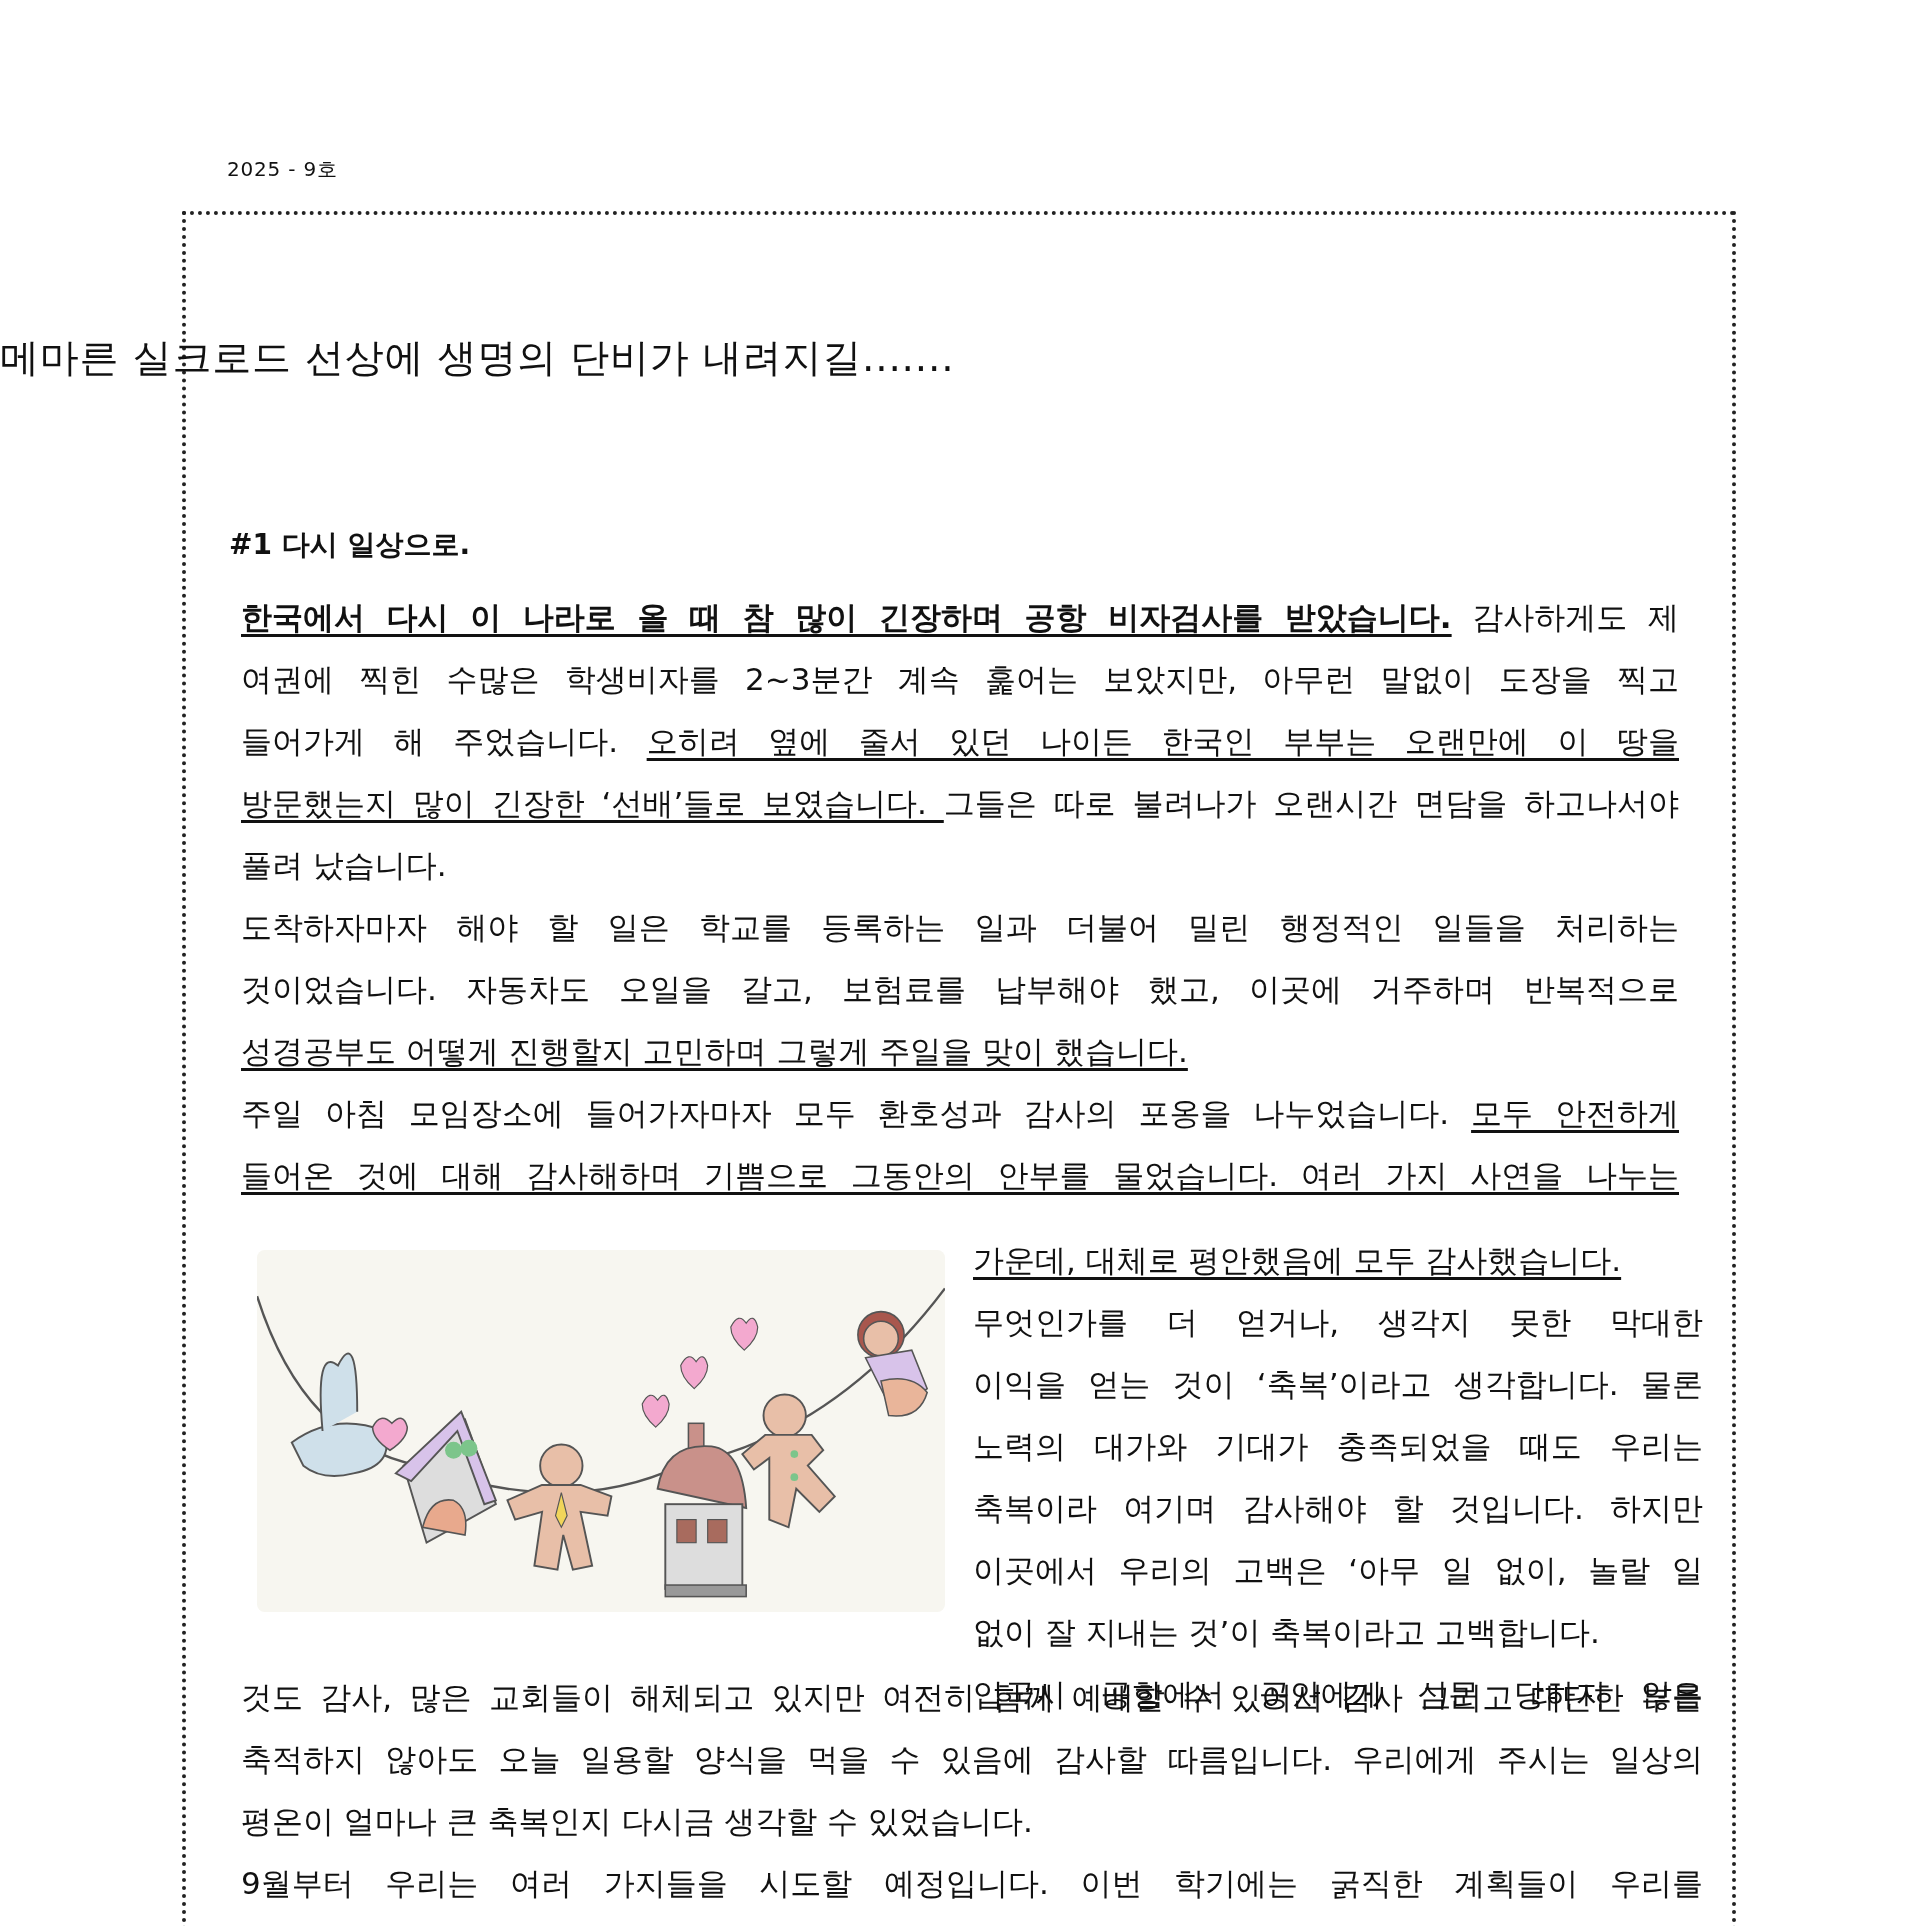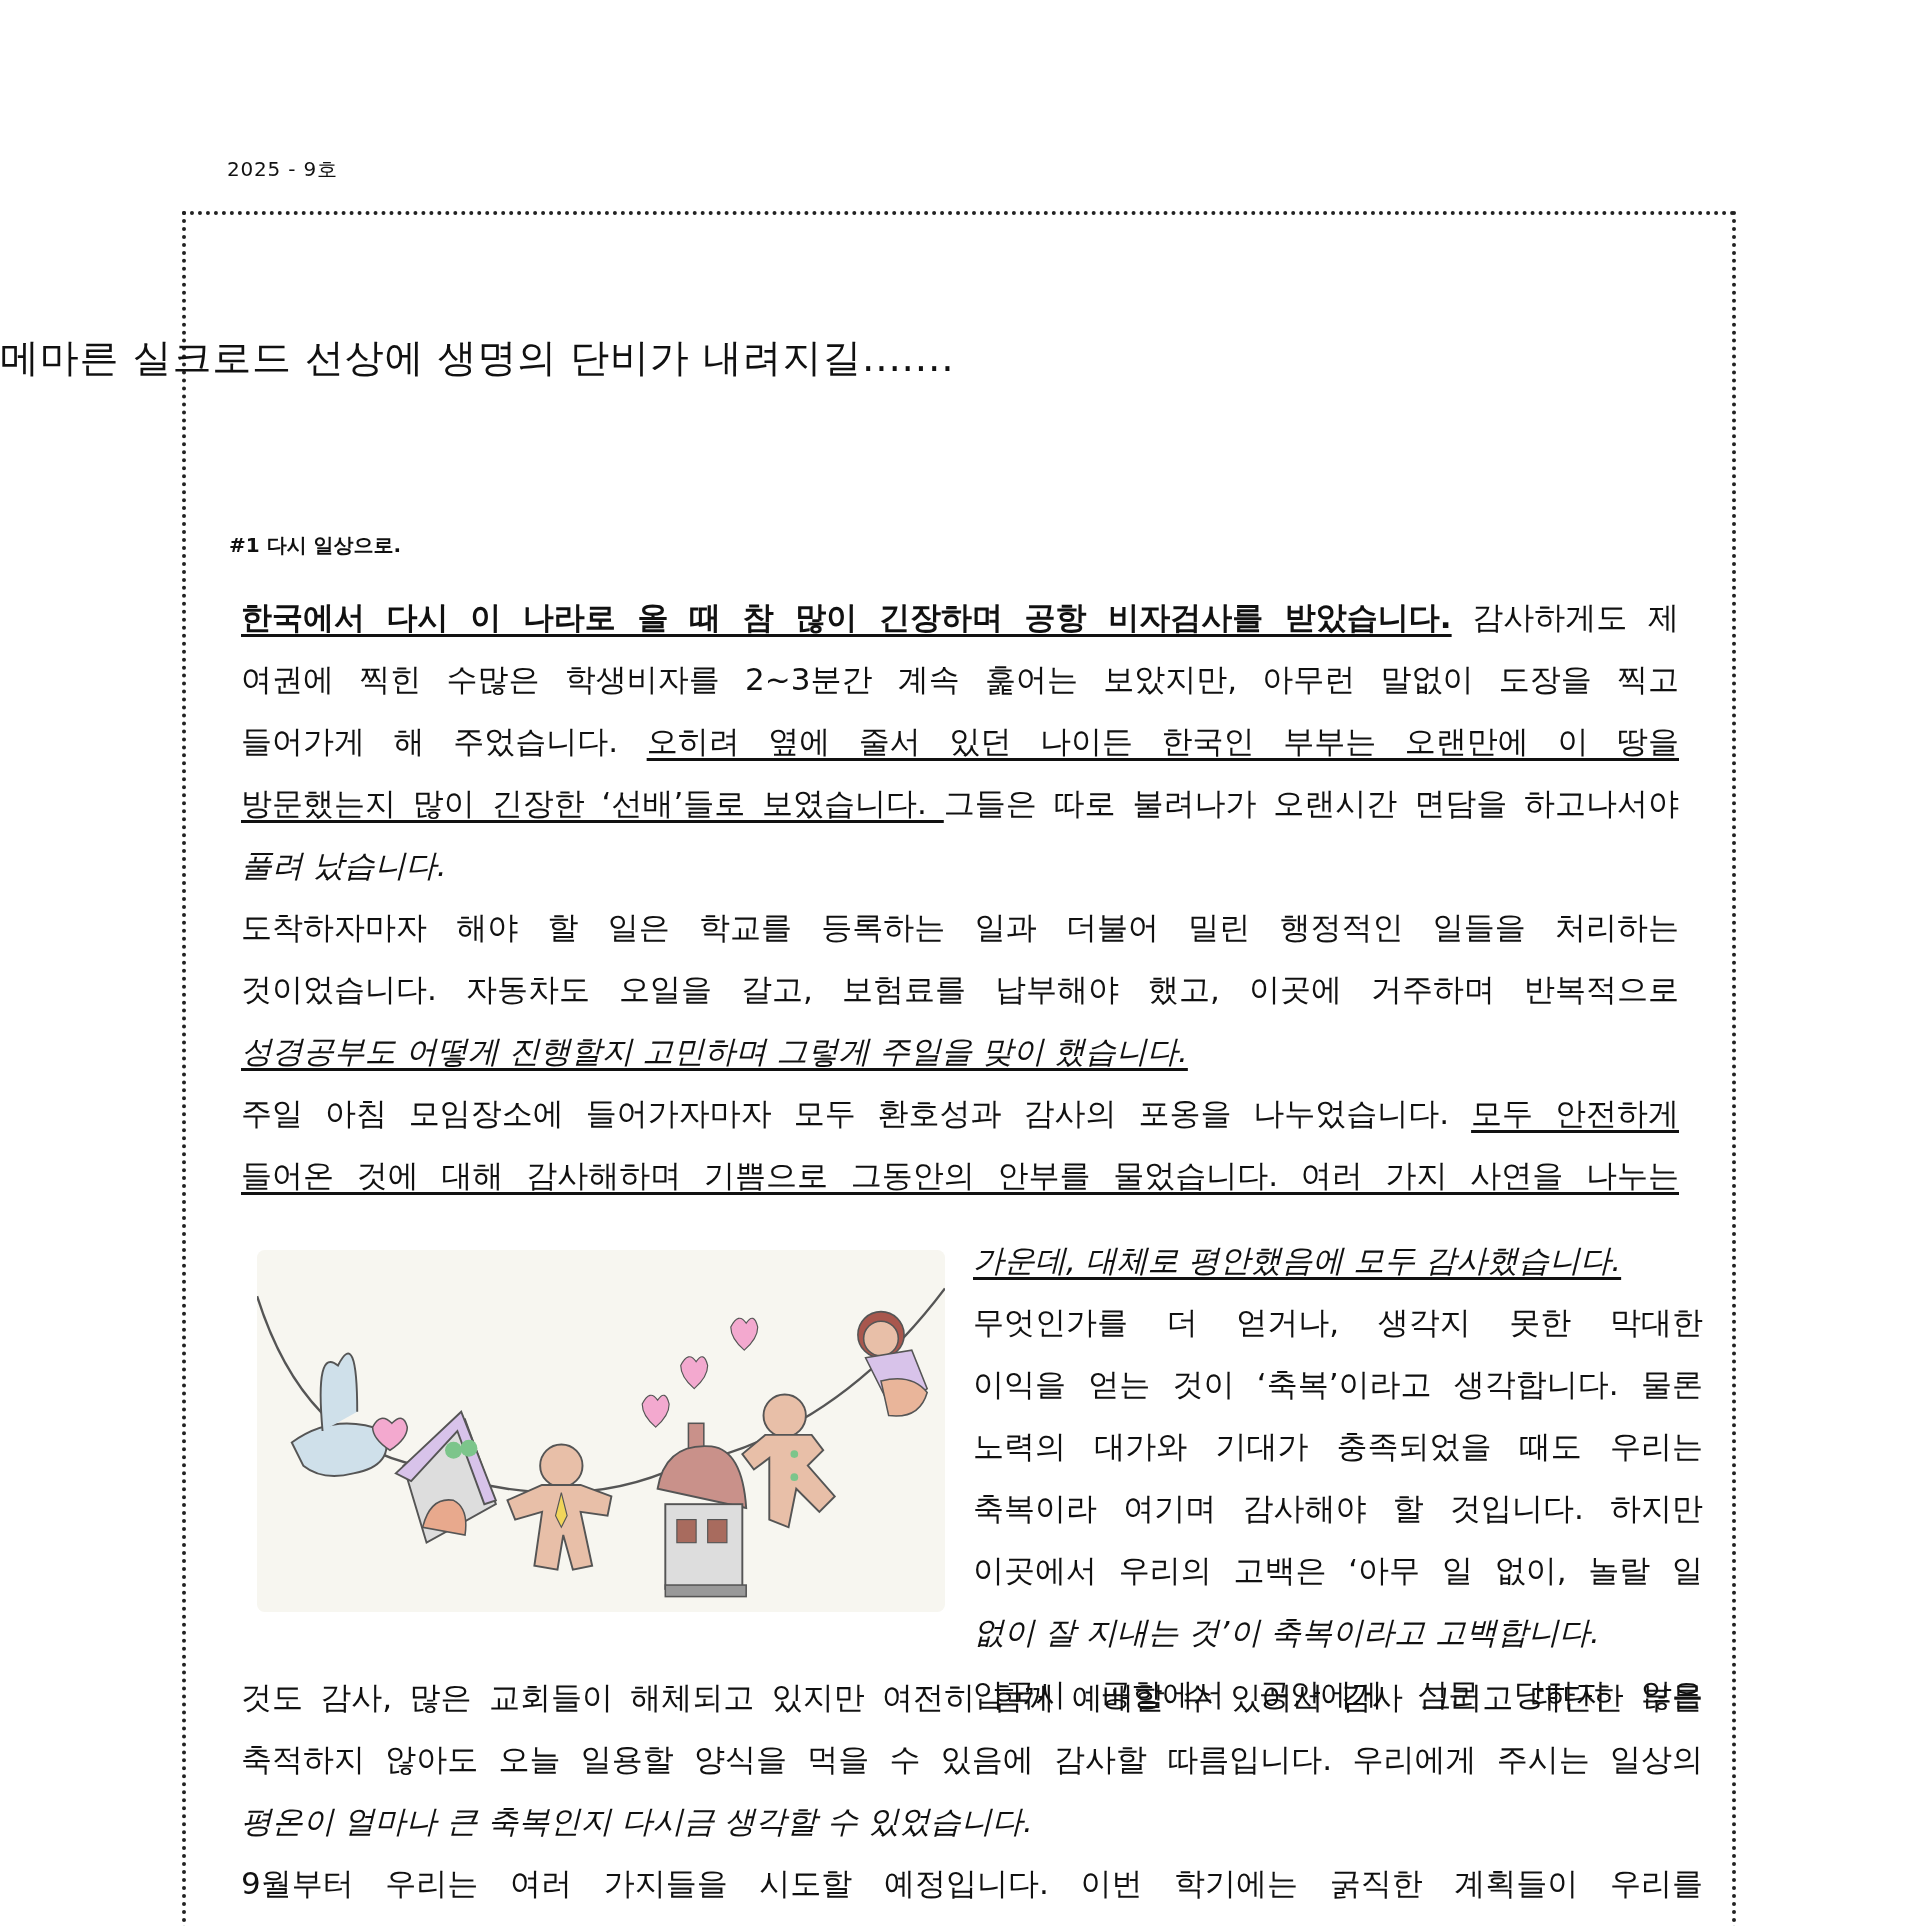--- a/index.html
+++ b/index.html
@@ -4,24 +4,24 @@
 <style>
   html, body { margin:0; padding:0; background:#ffffff; }
   body { width:1910px; height:2705px; position:relative; overflow:hidden;
          font-family:"DejaVu Sans", "Liberation Sans", sans-serif; color:#111; }
   .issue { position:absolute; left:227px; top:156px; font-size:20px; letter-spacing:0.8px; }
   .frame { position:absolute; left:182px; top:211px; width:1554px; height:2296px;
            border:4.6px dotted #222; box-sizing:border-box; }
   .title { position:absolute; left:0; width:1910px; top:331px; text-align:left;
            font-size:39px; letter-spacing:0.8px; }
   .content { position:absolute; left:229px; width:1462px; top:516px; }
-  .heading { font-size:20px; font-weight:bold; height:58px; line-height:58px; margin:0; }
+  .heading { font-size:28px; font-weight:bold; height:58px; line-height:58px; margin:0; }
   .para { font-size:31px; line-height:62px; text-align:justify; margin:12px; }
   .line { display:block; height:62px; white-space:nowrap; text-align-last:justify; text-align:justify; }
-  .line.last { text-align-last:left;font-style:italic; }
+  .line.last { text-align-last:left; }
   u { text-decoration:underline; text-decoration-thickness:3.1px; text-underline-offset:6.2px; }
   .b { font-weight:bold; }
   .img-wrap { position:absolute; left:257px; top:1250px; width:688px; height:362px;
               background:#f7f6f0; border-radius:7.7px; }
   .right-col { position:absolute; left:961px; width:730px; }
 </style>
 </head>
 <body>
 
 <div class="issue">2025 - 9호</div>

